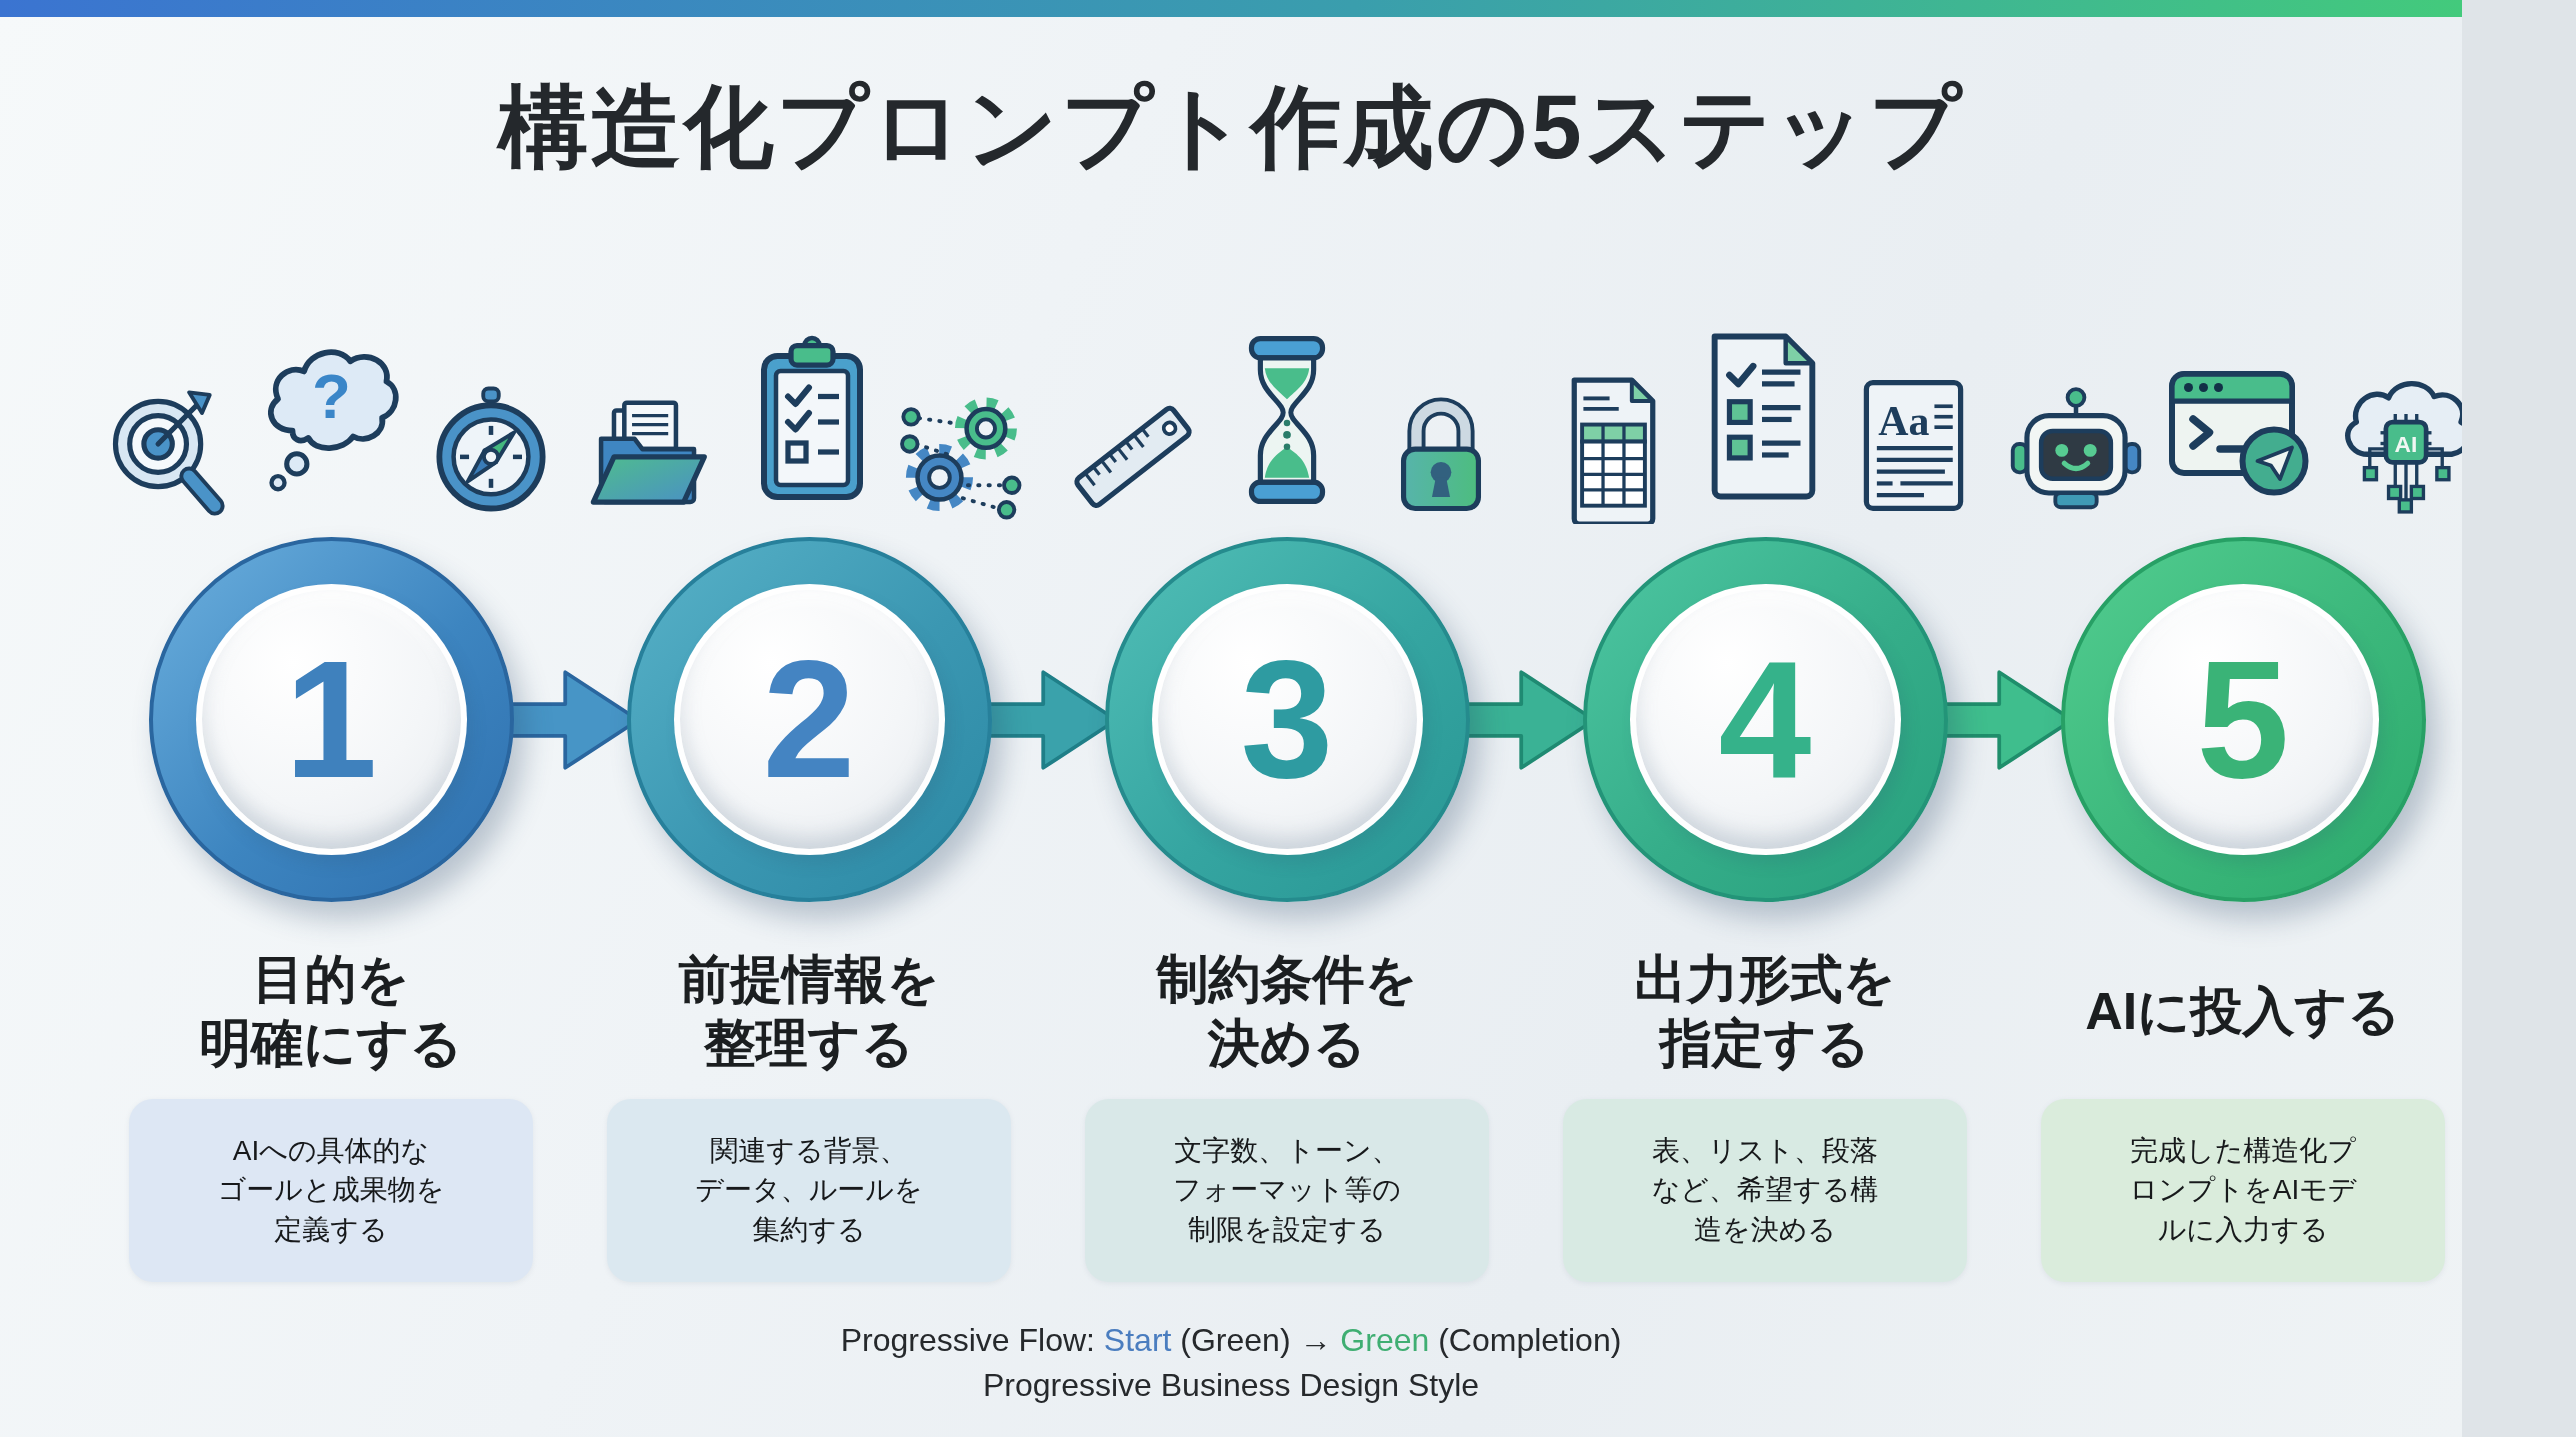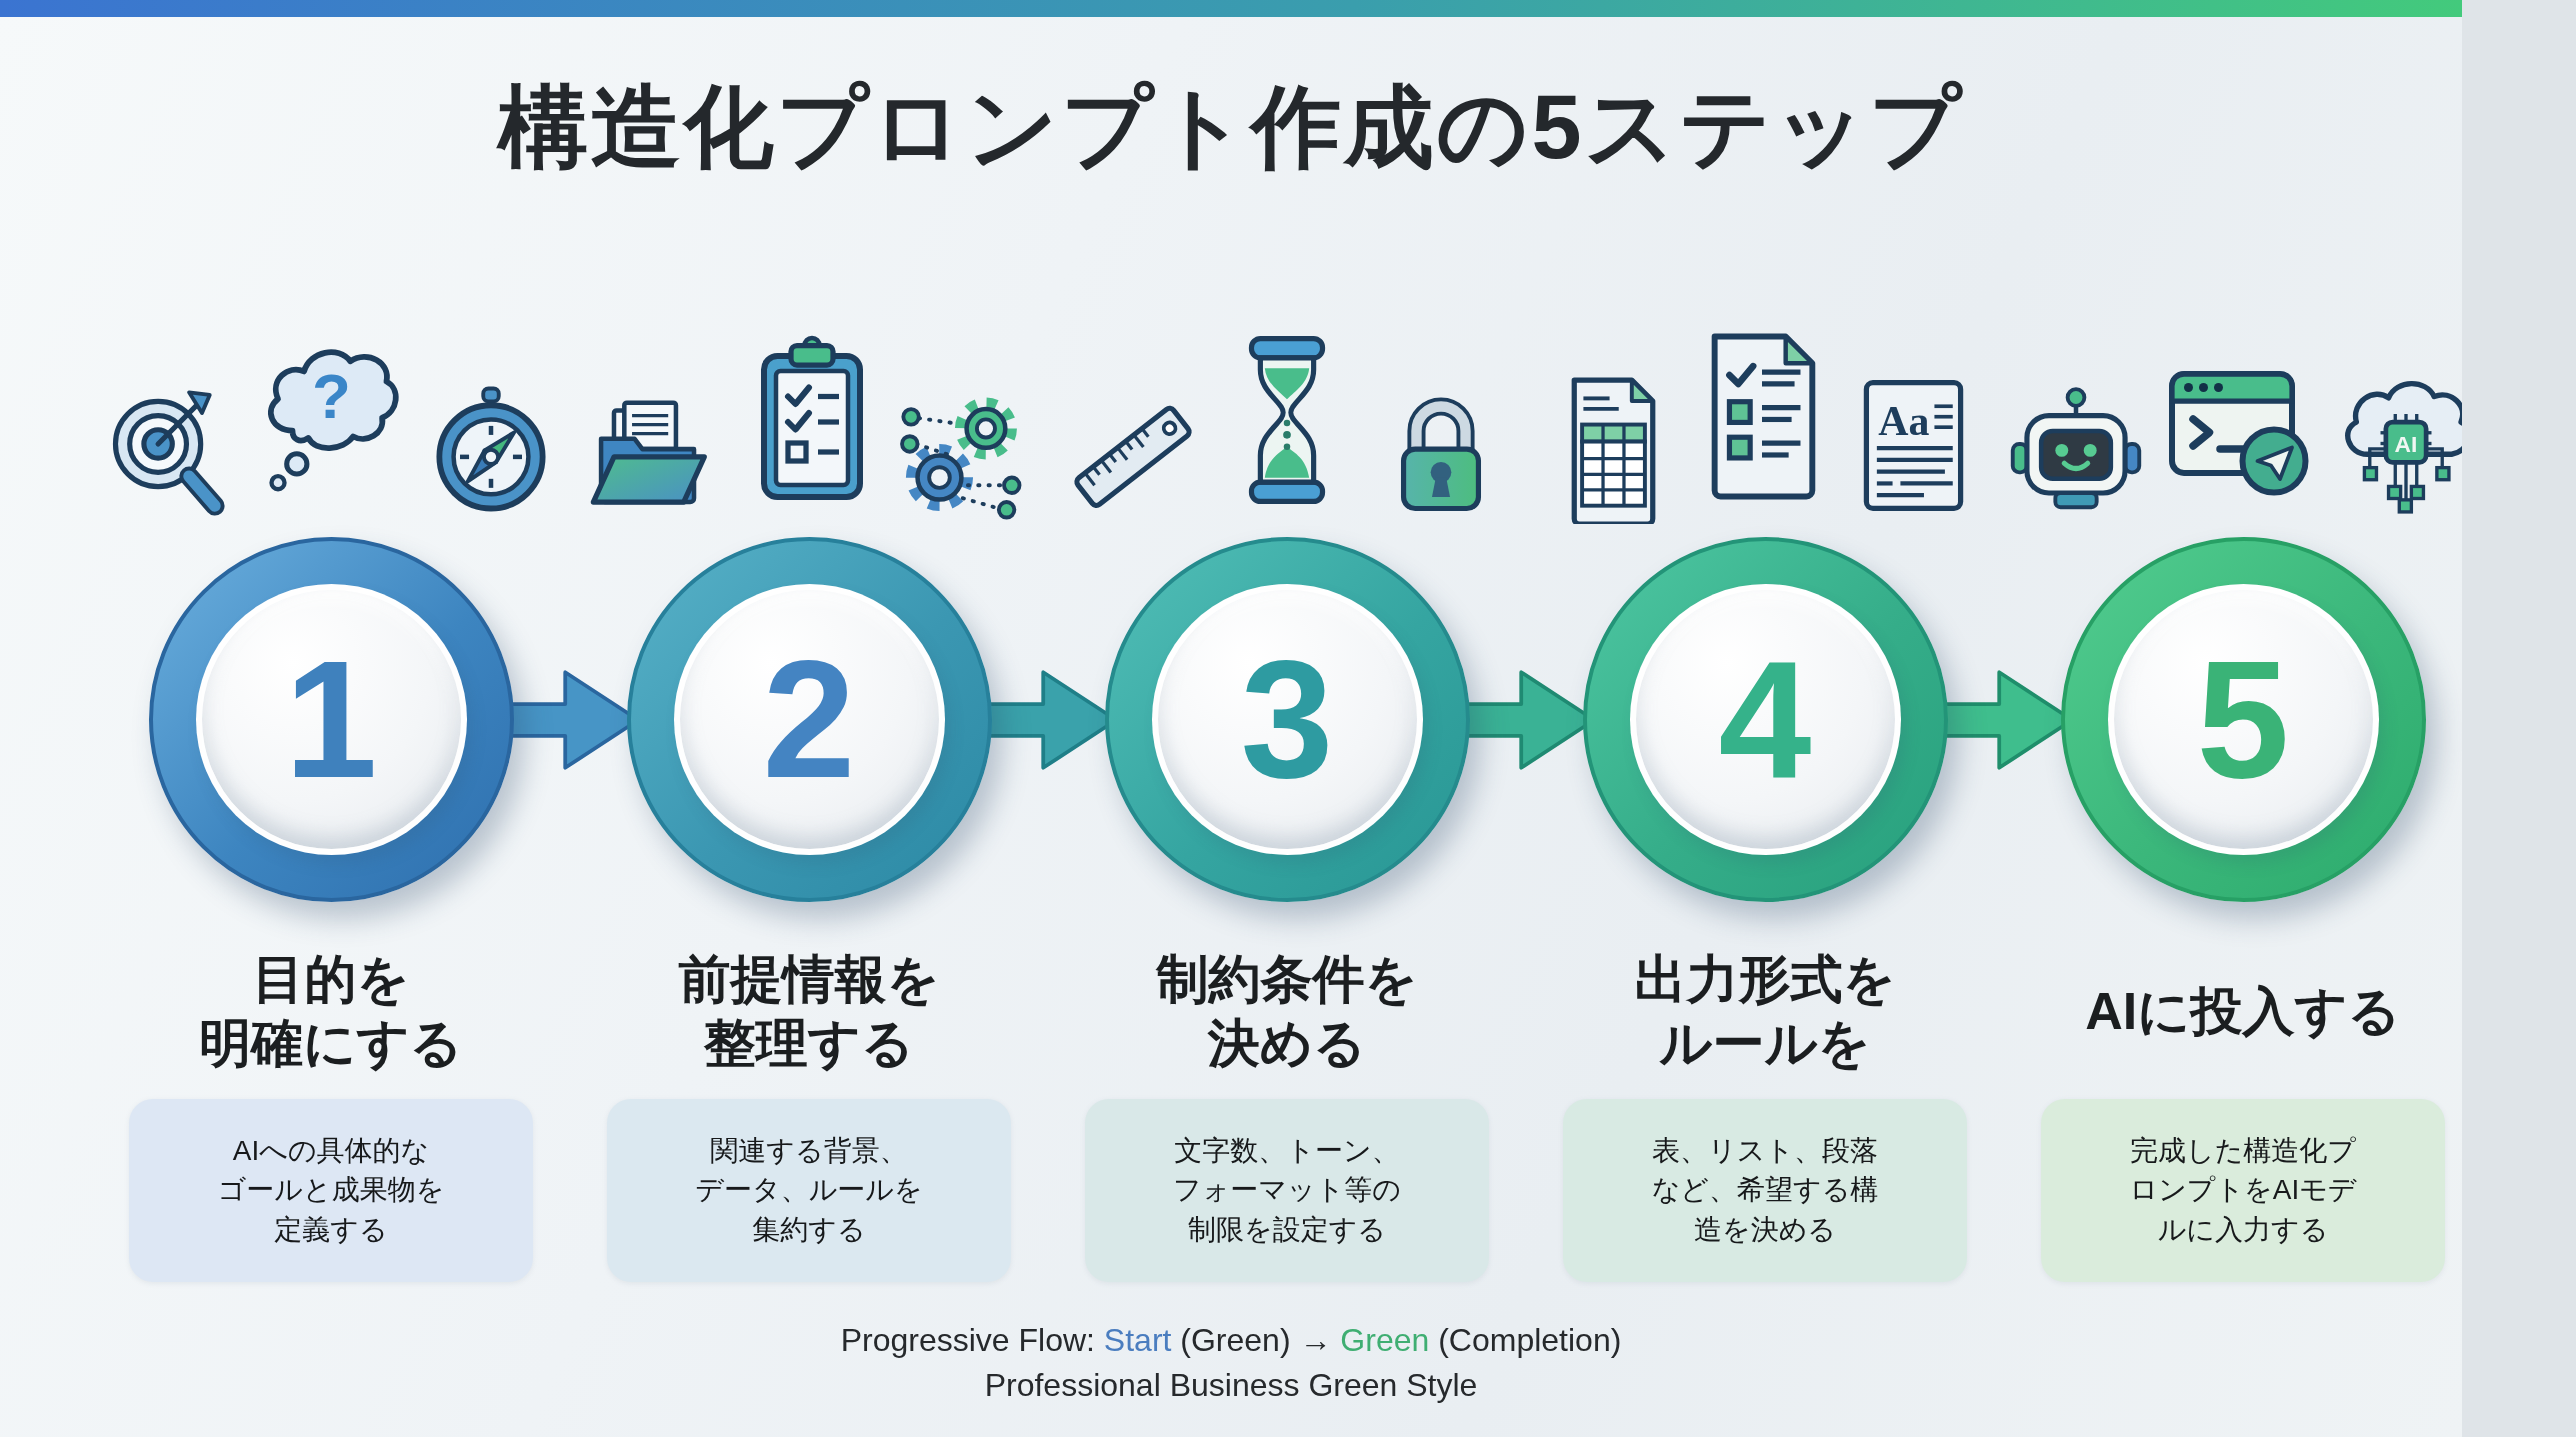--- a/index.html
+++ b/index.html
@@ -291,21 +291,21 @@
       <div class="circle-wrap">
         <svg class="arrow" viewBox="0 0 175 130">
           <path d="M0,48 H92 V14 L170,65 L92,116 V82 H0 Z" fill="#3fbe8d" stroke="#1f8e6b" stroke-width="4" stroke-linejoin="round"></path>
         </svg>
         <div class="ring"></div>
         <div class="inner">
           <span class="num">4</span>
         </div>
       </div>
       <div class="step-title">出力形式を
-ルールを</div>
+指定する</div>
       <div class="desc-box">表、リスト、段落
 など、希望する構
 造を決める</div>
     </div>
 
     <div class="col s5">
       <div class="iconrow">
         <span>
           <svg width="142" height="142" viewBox="0 0 110 110">
             <line x1="55" y1="14" x2="55" y2="26" stroke="#1d3d5c" stroke-width="3.5"></line>
@@ -369,16 +369,16 @@
 ロンプトをAIモデ
 ルに入力する</div>
     </div>
 
   </div>
 
   <div class="footer">
     <div class="footer-line1">
       <span>Progressive Flow: </span><span class="fw-blue">Start</span><span> (Green) → </span><span class="fw-green">Green</span><span> (Completion)</span>
     </div>
-    <div class="footer-line2">Professional Business Green Style</div>
+    <div class="footer-line2">Progressive Business Design Style</div>
   </div>
 </div>
 
 
 </body></html>

